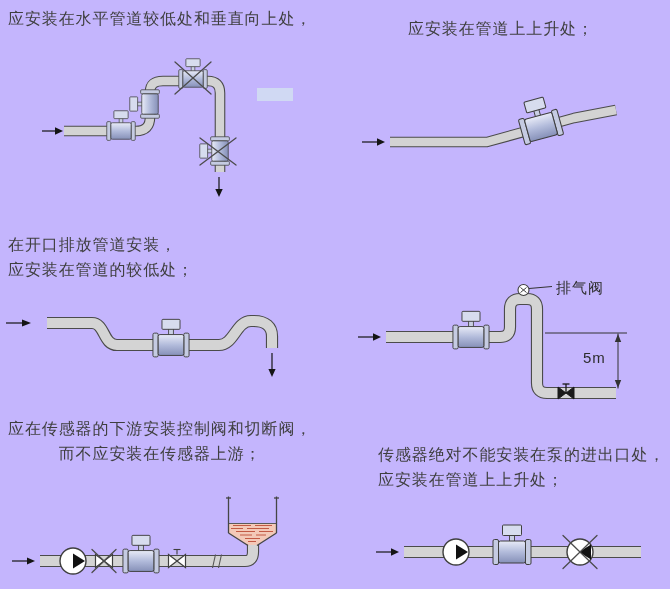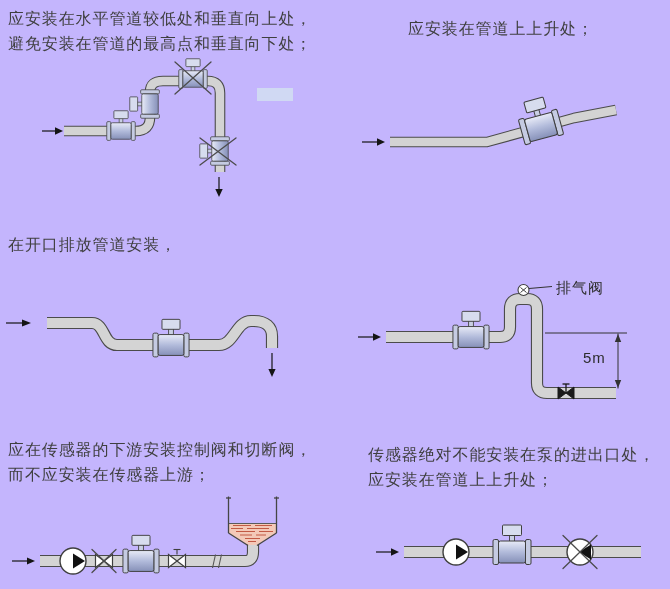--- a/index.html
+++ b/index.html
@@ -27,33 +27,33 @@
   .brk{stroke:#555;stroke-width:1.1}
   .stem{stroke:#3f3f3f;stroke-width:1.1}
 </style>
 </head>
 <body>
 
 <div class="canvas">
 
   <div class="caption" style="left:8px;top:6px;">
     <div>应安装在水平管道较低处和垂直向上处，</div>
-    <div>避免安装在管道的最高点和垂直向下处；</div>
   </div>
   <div class="caption" style="left:408px;top:16px;">
     <div>应安装在管道上上升处；</div>
   </div>
   <div class="caption" style="left:8px;top:232px;">
     <div>在开口排放管道安装，</div>
-  </div>
-  <div class="caption" style="left:8px;top:437px;">
+    <div>应安装在管道的较低处；</div>
+  </div>
+  <div class="caption" style="left:8px;top:416px;text-align:center;">
     <div>应在传感器的下游安装控制阀和切断阀，</div>
     <div>而不应安装在传感器上游；</div>
   </div>
-  <div class="caption" style="left:368px;top:442px;">
+  <div class="caption" style="left:378px;top:442px;">
     <div>传感器绝对不能安装在泵的进出口处，</div>
     <div>应安装在管道上上升处；</div>
   </div>
 
   <svg class="diagram" width="670" height="589" viewBox="0 0 670 589">
     <defs>
       <linearGradient id="gradMeter" x1="0" y1="0" x2="0" y2="1">
         <stop offset="0" stop-color="#e8ebf7"></stop>
         <stop offset="0.5" stop-color="#b2bbdb"></stop>
         <stop offset="1" stop-color="#8690b8"></stop>

